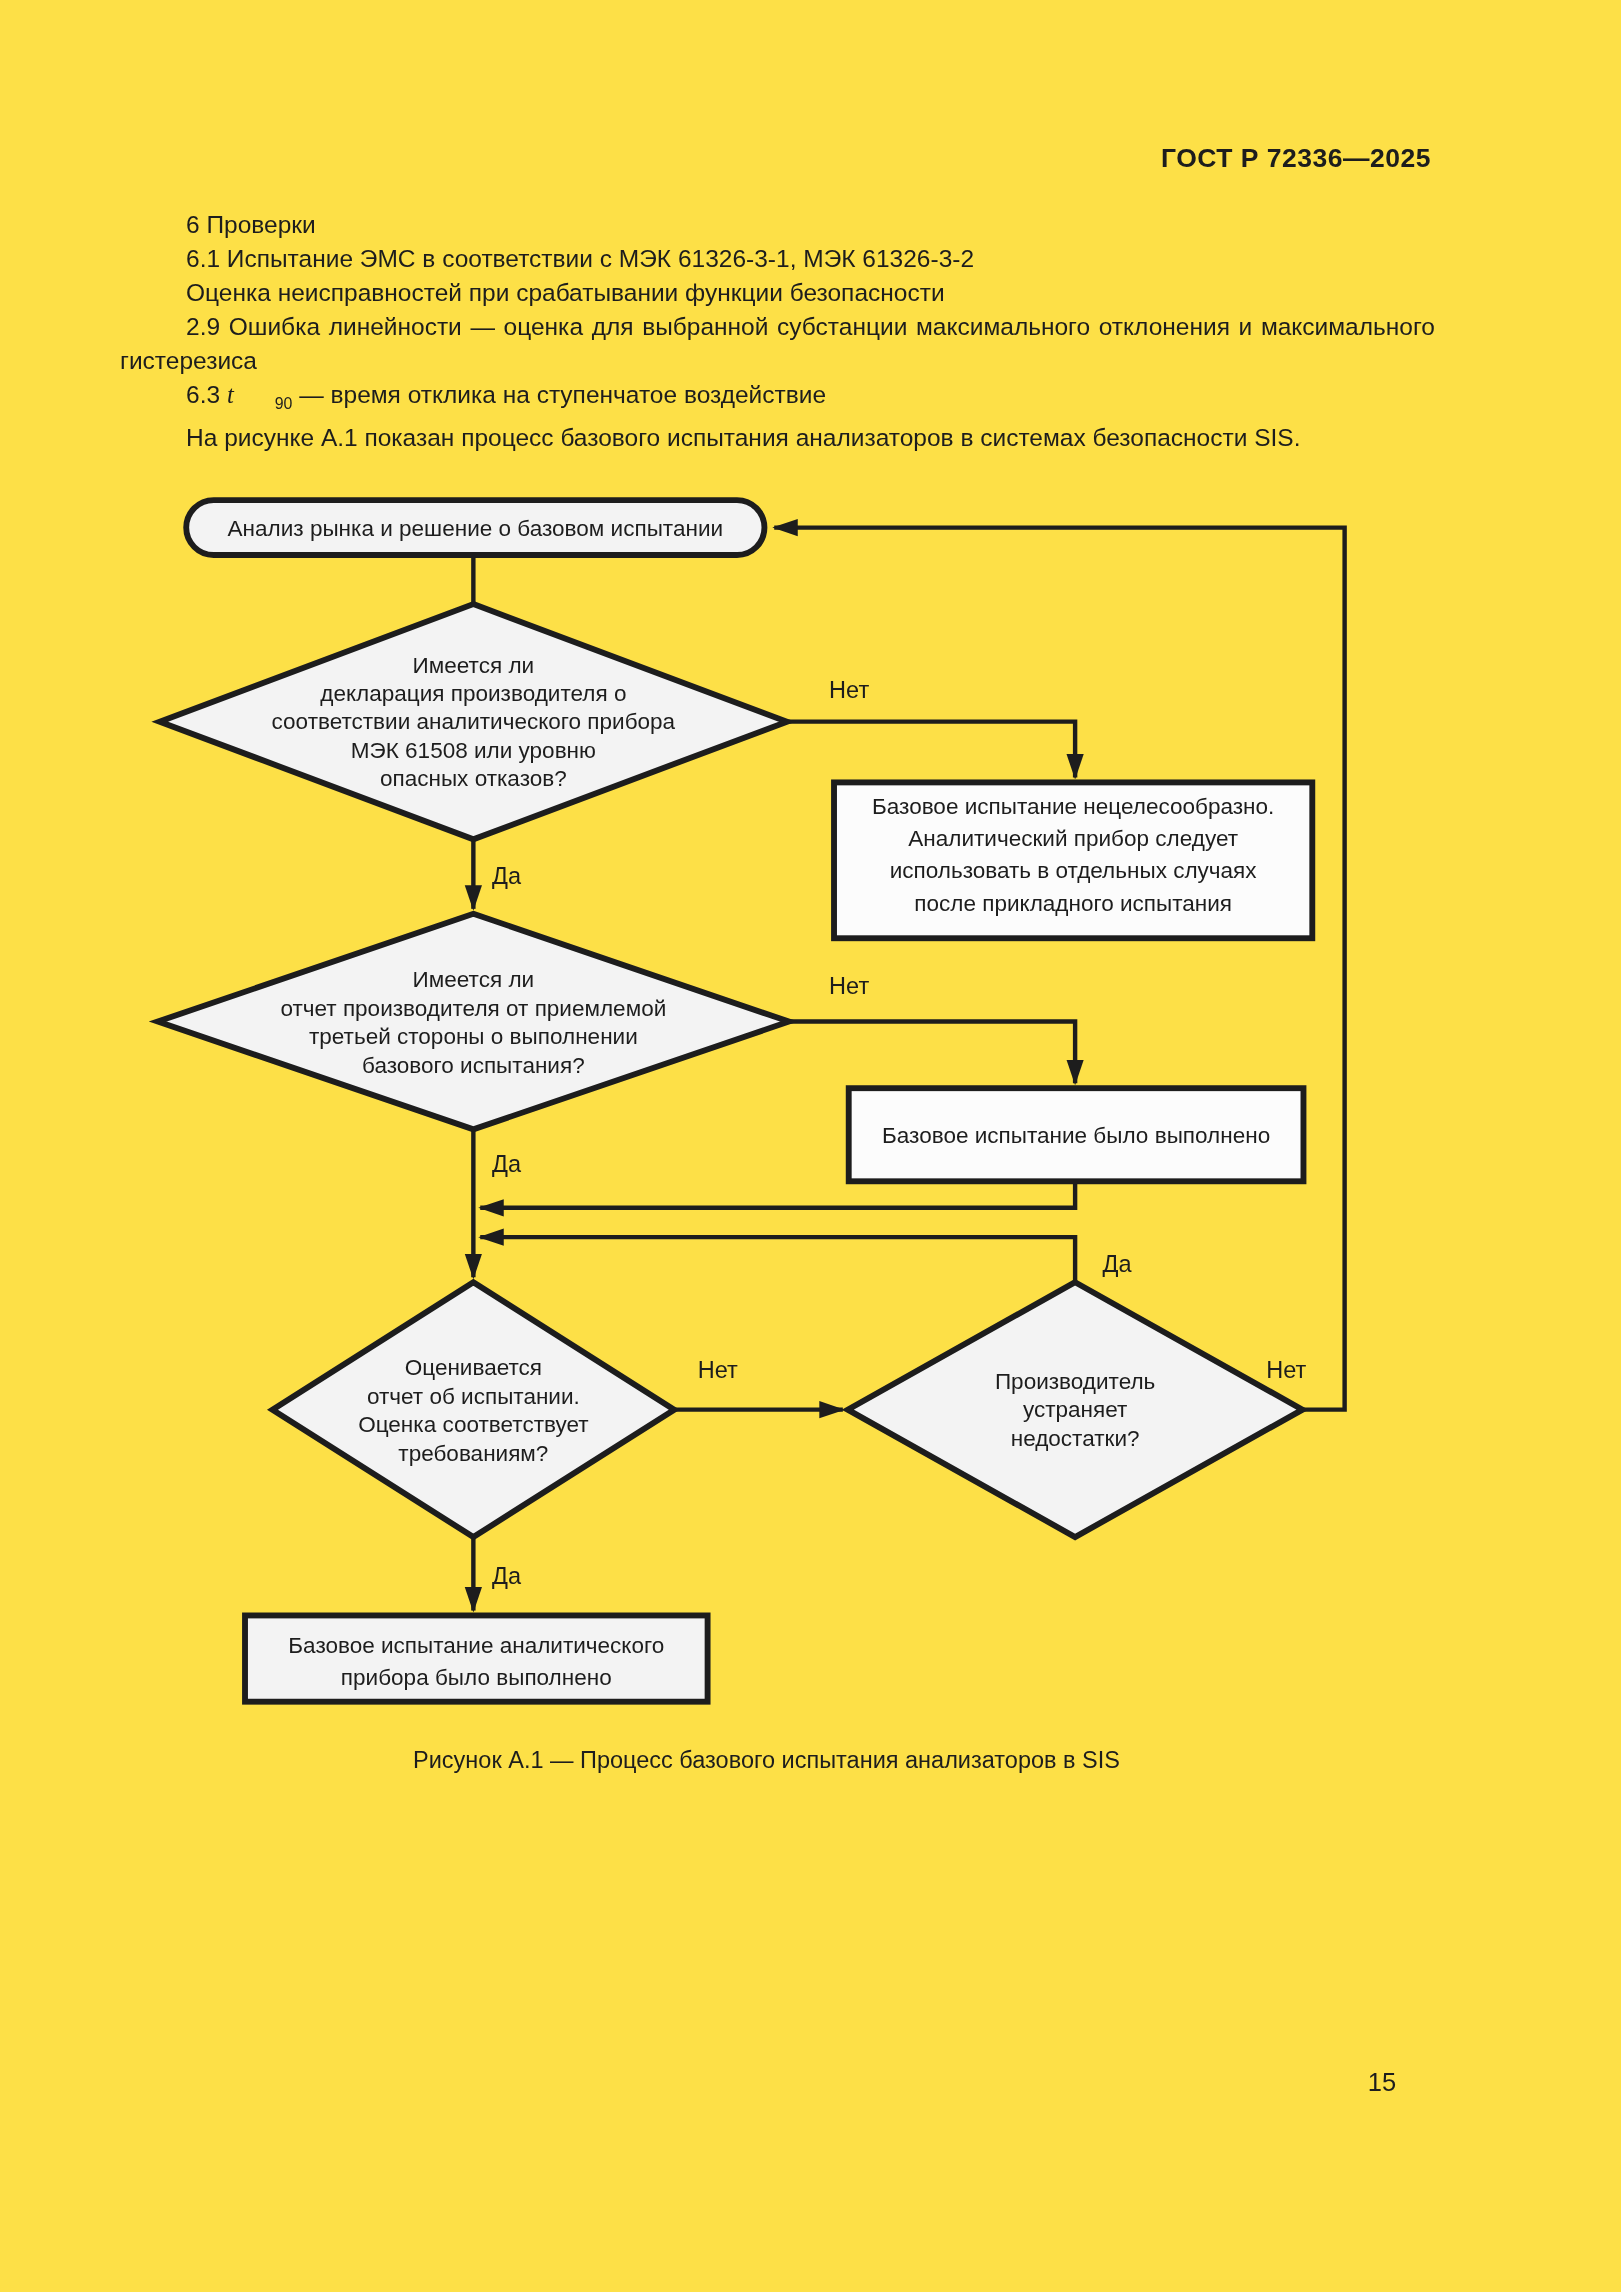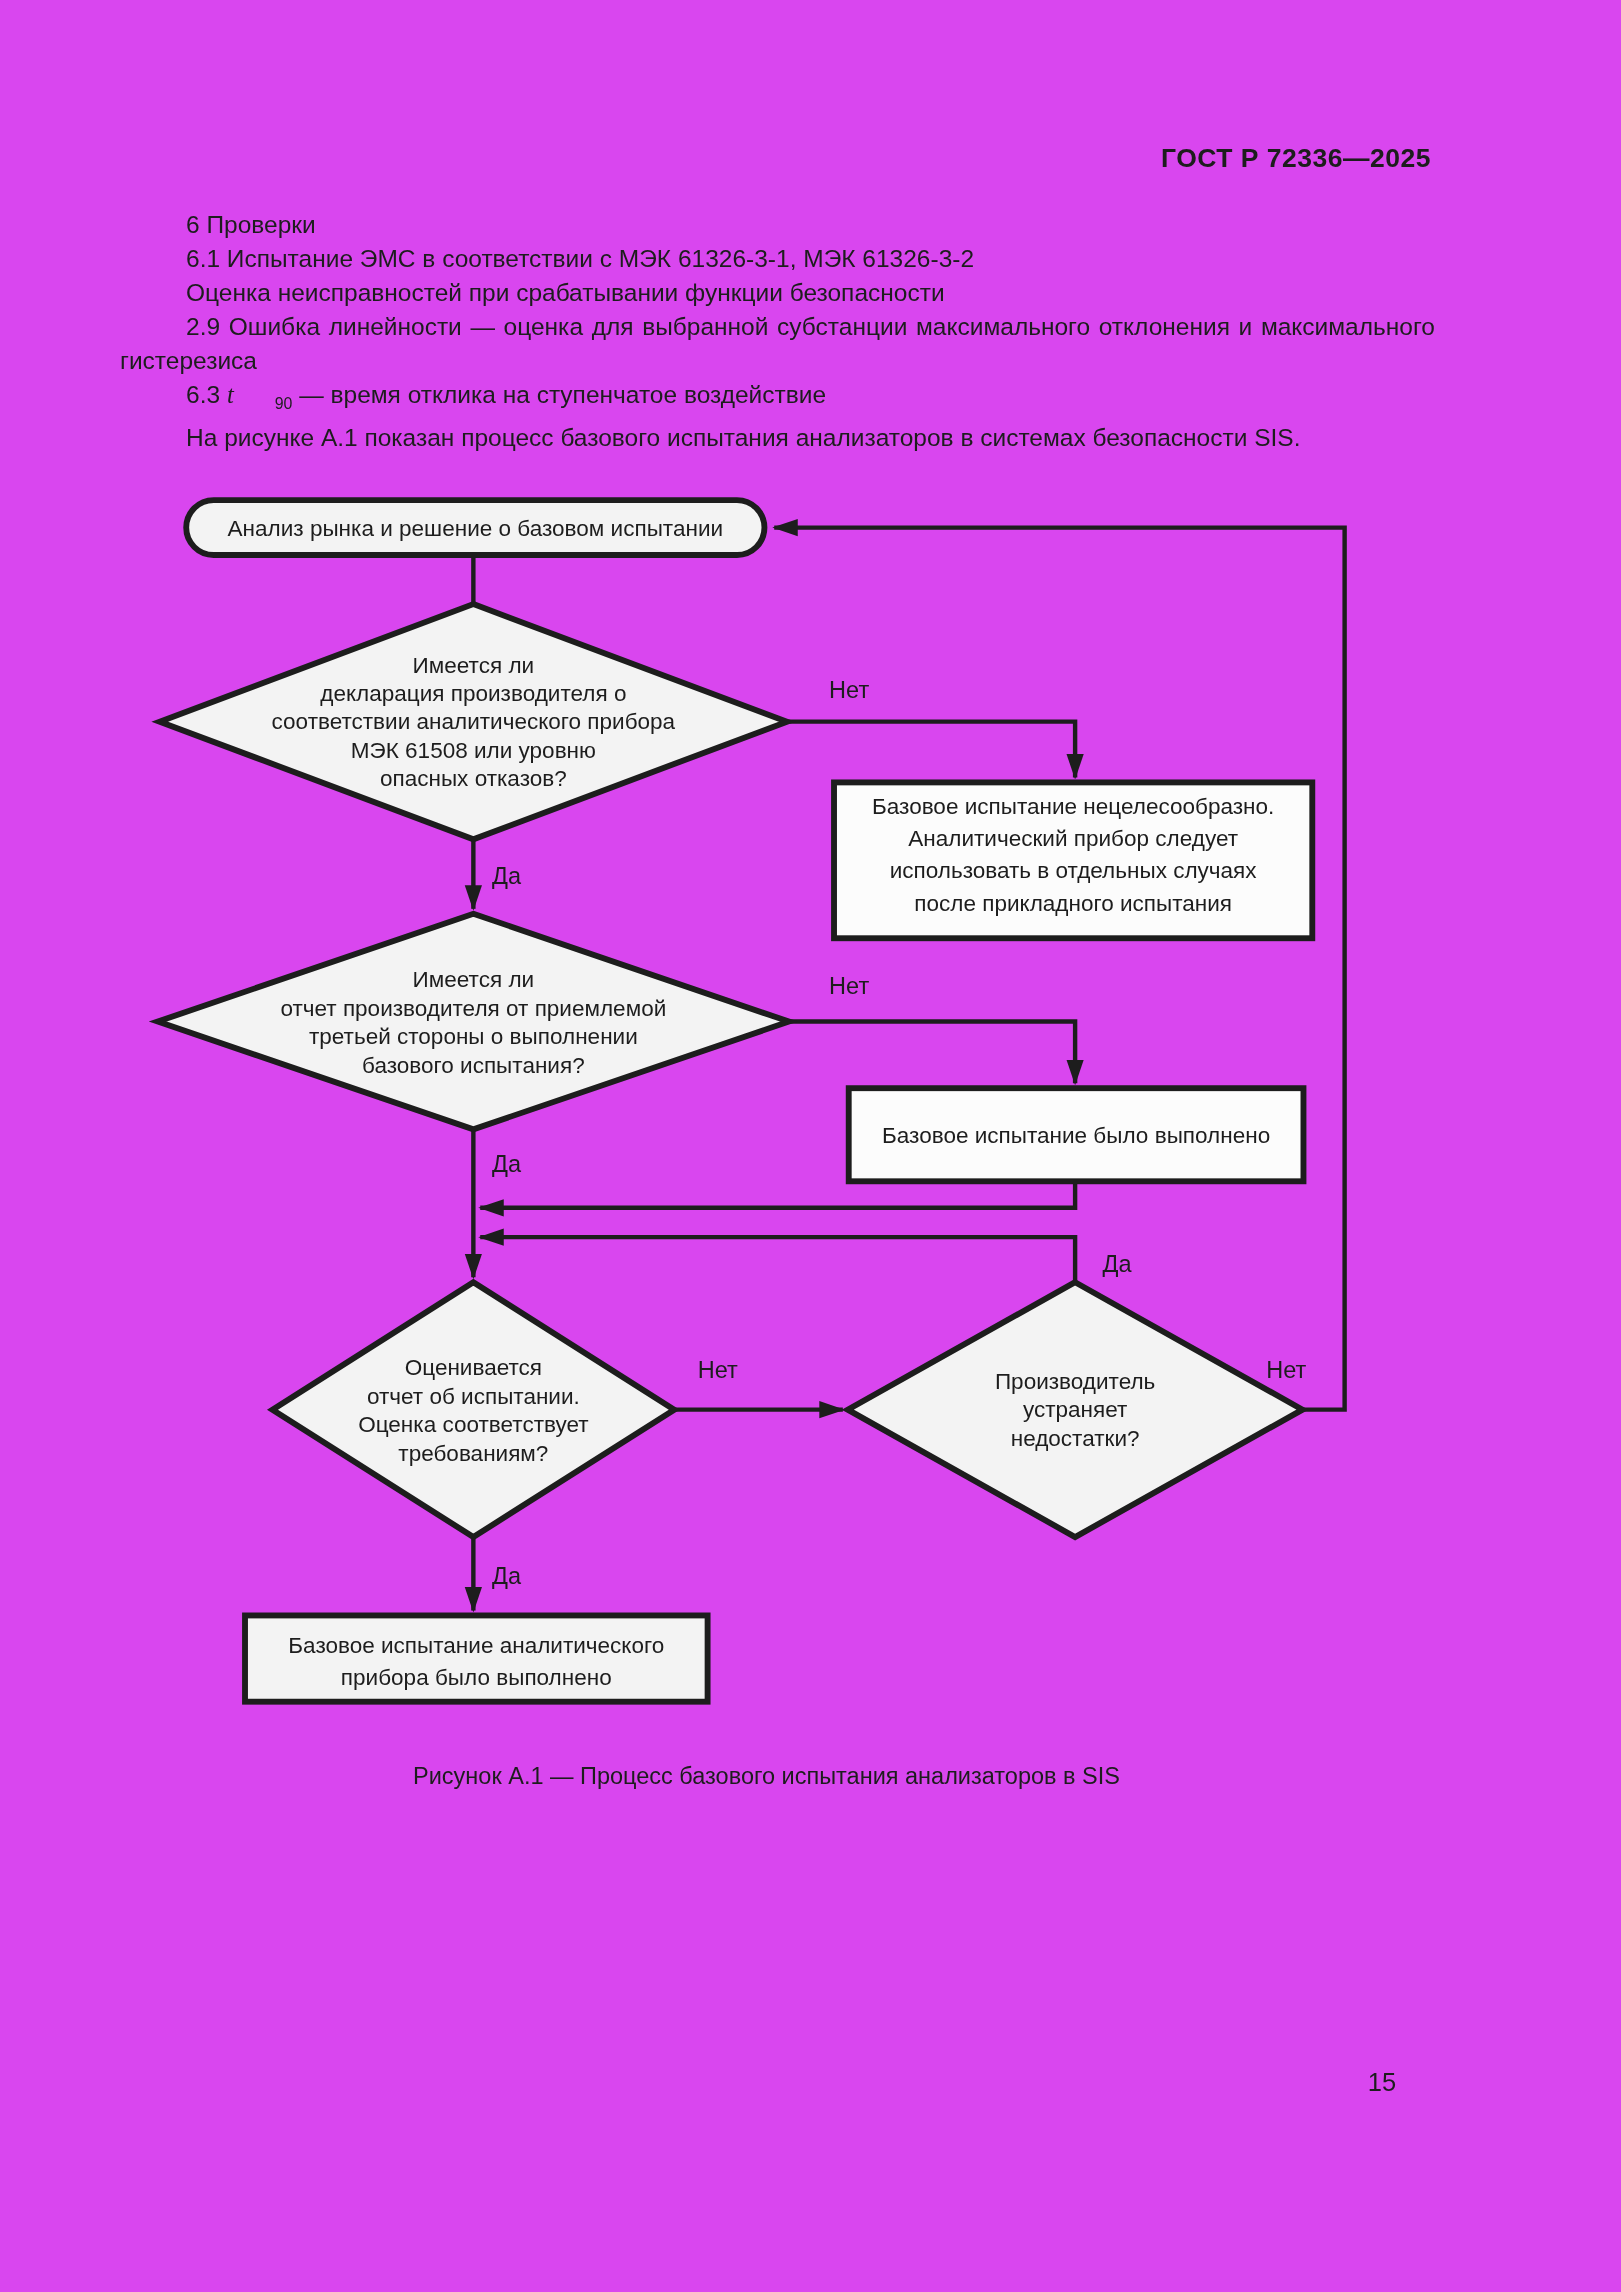--- a/index.html
+++ b/index.html
@@ -1,34 +1,34 @@
 <!DOCTYPE html>
 <html lang="ru"><head>
 <meta charset="utf-8">
 <style>
   html,body{margin:0;padding:0;background:#e8e8e8;}
   .page{
     position:relative;width:1621px;height:2293px;margin:0 auto;
-    background:#d946ef;color:#1d1d1d;
+    background:#fde047;color:#1d1d1d;
     font-family:"Liberation Sans",sans-serif;overflow:hidden;
   }
   .header{
     position:absolute;top:143px;left:882px;width:549px;
     text-align:right;font-size:26.5px;font-weight:bold;letter-spacing:0.5px;
   }
   .body-text{
     position:absolute;top:208px;left:120px;width:1315px;
     font-size:24.5px;line-height:34px;text-align:justify;
   }
   .body-text p{margin:0;text-indent:66px;}
   .body-text sub{font-size:0.65em;margin-left:41px;}
   .body-text i{font-family:"Liberation Serif",serif;font-style:italic;}
   .caption{
     position:absolute;top:1747px;left:102px;width:1329px;
-    text-align:center;font-size:23.5px;margin-top:16px;
+    text-align:center;font-size:23.5px;
   }
   .pagenum{
     position:absolute;top:2068px;left:1333px;width:98px;
     text-align:center;font-size:25.5px;
   }
   svg.flow{position:absolute;left:0;top:0;}
   .shape{fill:#f3f3f3;stroke:#1d1d1d;stroke-width:6;}
   .shape-rect{fill:#fcfcfc;stroke:#1d1d1d;stroke-width:6;}
   .conn{fill:none;stroke:#1d1d1d;stroke-width:4.5;}
   .ftext{font-family:"Liberation Sans",sans-serif;font-size:23px;fill:#1d1d1d;text-anchor:middle;}

